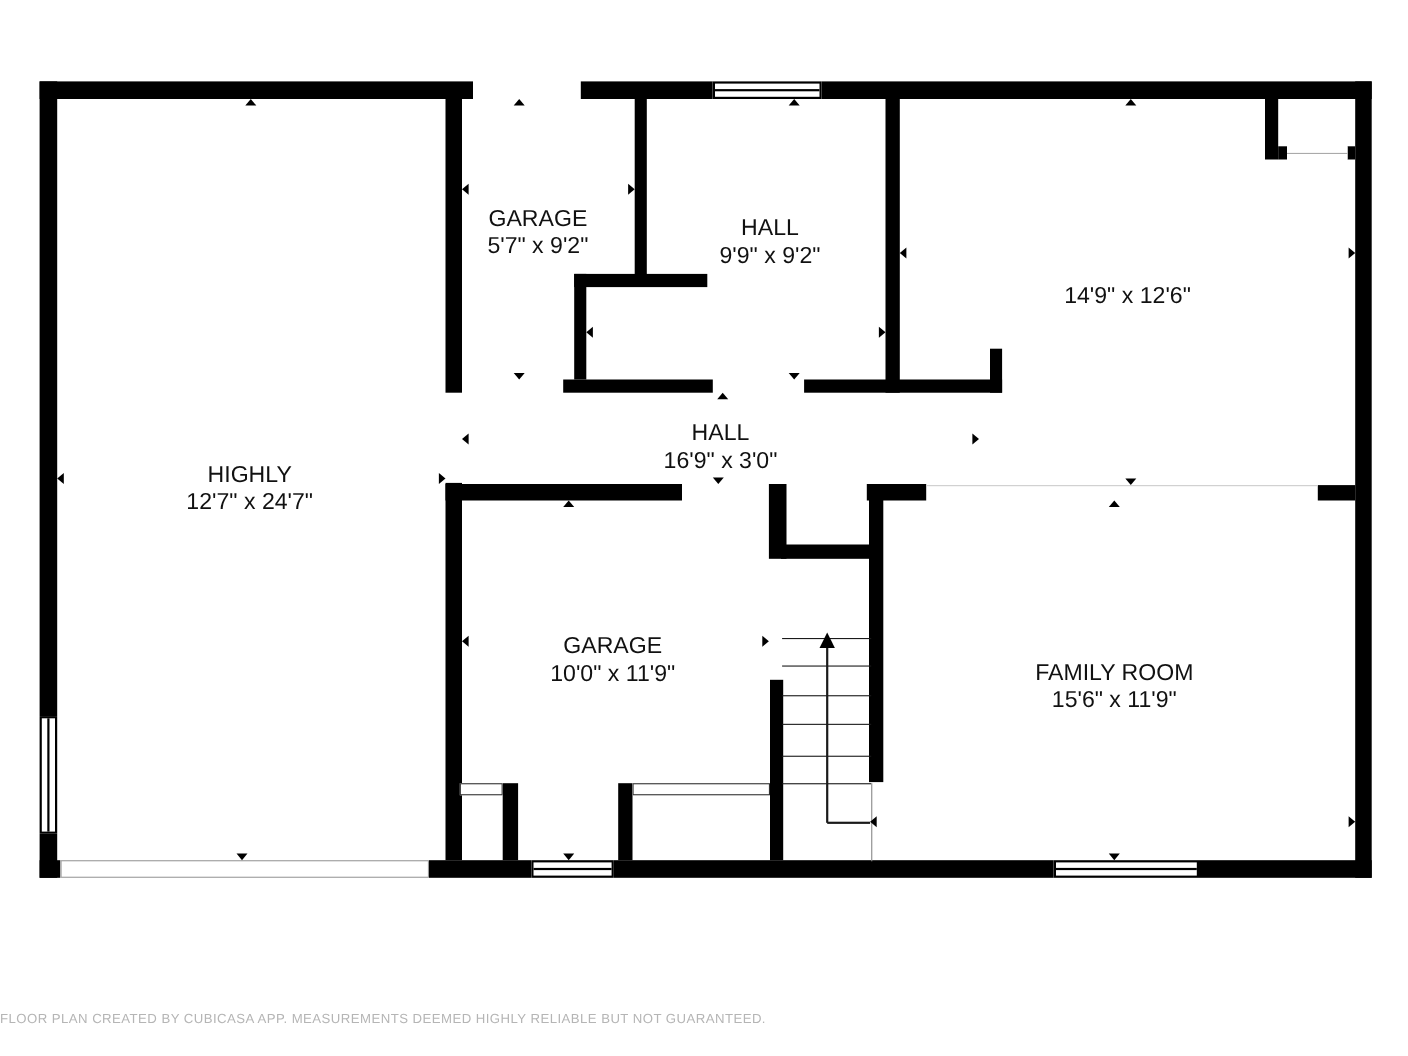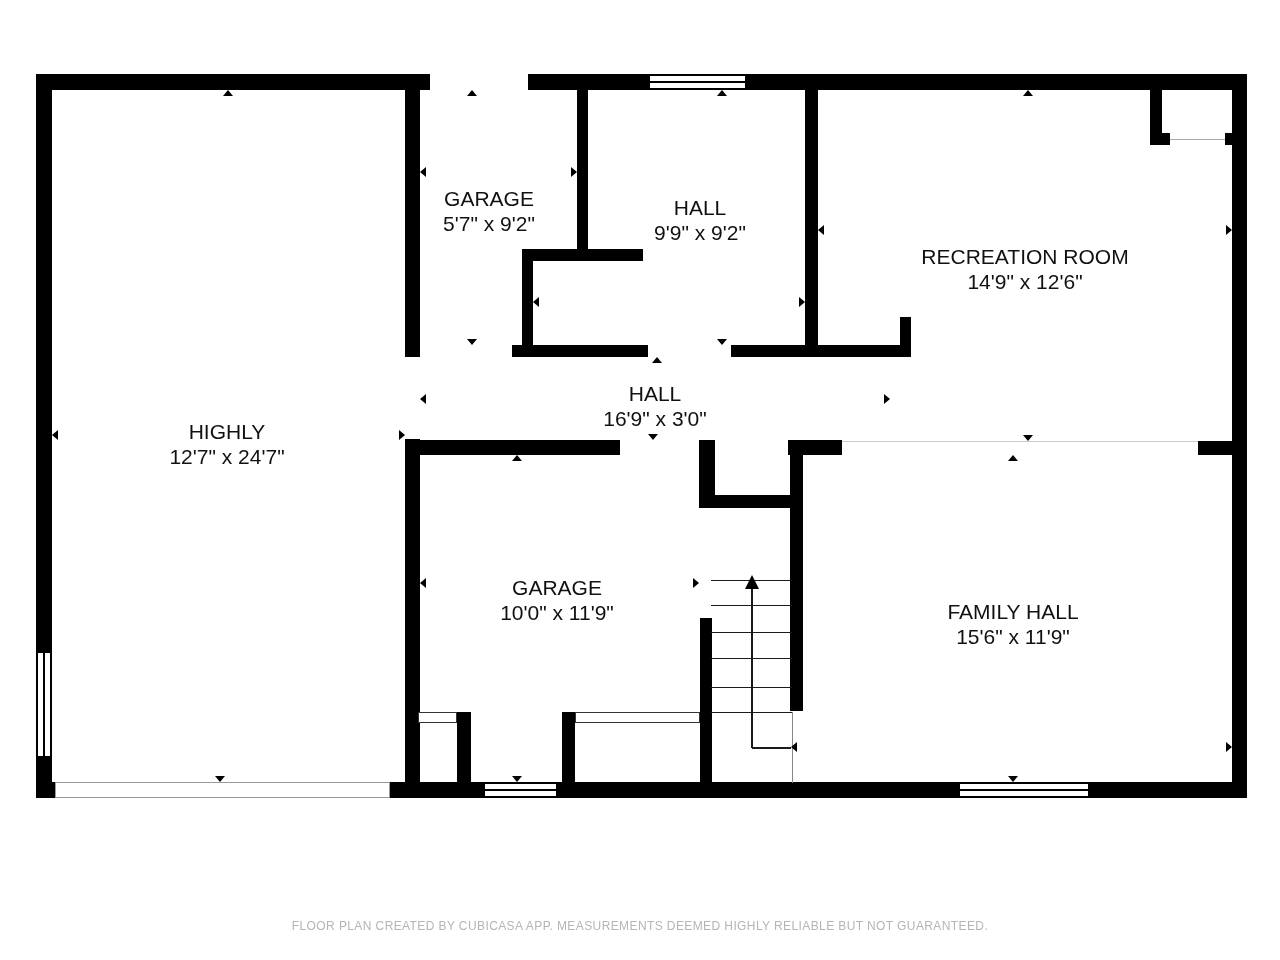--- a/index.html
+++ b/index.html
@@ -19,21 +19,21 @@
   .sline{position:absolute;background:#1a1a1a;}
   .arr{position:absolute;width:0;height:0;}
   .arr.up{border-left:5px solid transparent;border-right:5px solid transparent;border-bottom:6px solid #000;}
   .arr.down{border-left:5px solid transparent;border-right:5px solid transparent;border-top:6px solid #000;}
   .arr.left{border-top:5px solid transparent;border-bottom:5px solid transparent;border-right:6px solid #000;}
   .arr.right{border-top:5px solid transparent;border-bottom:5px solid transparent;border-left:6px solid #000;}
   .arr.big-up{border-left:7px solid transparent;border-right:7px solid transparent;border-bottom:14px solid #000;}
   .room-label{position:absolute;transform:translate(-50%,-50%);text-align:center;
               font-size:21px;line-height:25px;color:#111;white-space:nowrap;}
   .footer{position:absolute;left:0;right:0;top:917px;height:18px;line-height:18px;
-          text-align:center;font-size:12px;letter-spacing:.4px;color:#b5b5b5;}
+          font-size:12px;letter-spacing:.4px;color:#b5b5b5;}
 </style>
 </head>
 <body>
 
 <div class="canvas">
 
   <div class="wall" style="left:36px;top:74px;width:394px;height:16px;"></div>
   <div class="wall" style="left:528px;top:74px;width:120px;height:16px;"></div>
   <div class="wall" style="left:747px;top:74px;width:500px;height:16px;"></div>
   <div class="wall" style="left:36px;top:74px;width:16px;height:577px;"></div>
@@ -142,31 +142,30 @@
       </div>
       <div class="room-label" style="left: 489px; top: 211px;">
         <div>GARAGE</div>
         <div>5'7" x 9'2"</div>
       </div>
       <div class="room-label" style="left: 700px; top: 220px;">
         <div>HALL</div>
         <div>9'9" x 9'2"</div>
       </div>
       <div class="room-label" style="left: 1025px; top: 269px;">
-        <div>RECREATION ROOM</div>
         <div>14'9" x 12'6"</div>
       </div>
       <div class="room-label" style="left: 655px; top: 406px;">
         <div>HALL</div>
         <div>16'9" x 3'0"</div>
       </div>
       <div class="room-label" style="left: 557px; top: 600px;">
         <div>GARAGE</div>
         <div>10'0" x 11'9"</div>
       </div>
       <div class="room-label" style="left: 1013px; top: 624px;">
-        <div>FAMILY HALL</div>
+        <div>FAMILY ROOM</div>
         <div>15'6" x 11'9"</div>
       </div>
     </div>
 
   <div class="footer">FLOOR PLAN CREATED BY CUBICASA APP. MEASUREMENTS DEEMED HIGHLY RELIABLE BUT NOT GUARANTEED.</div>
 </div>
 
 </body></html>

